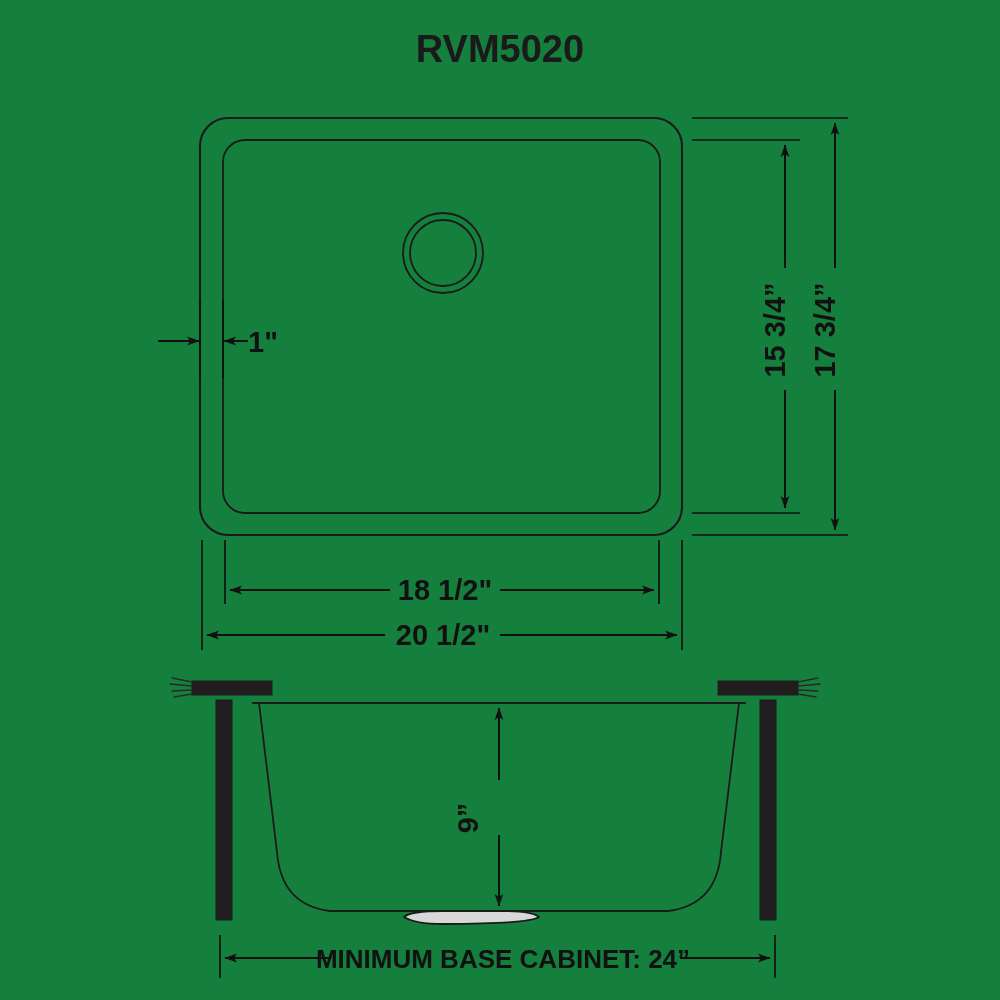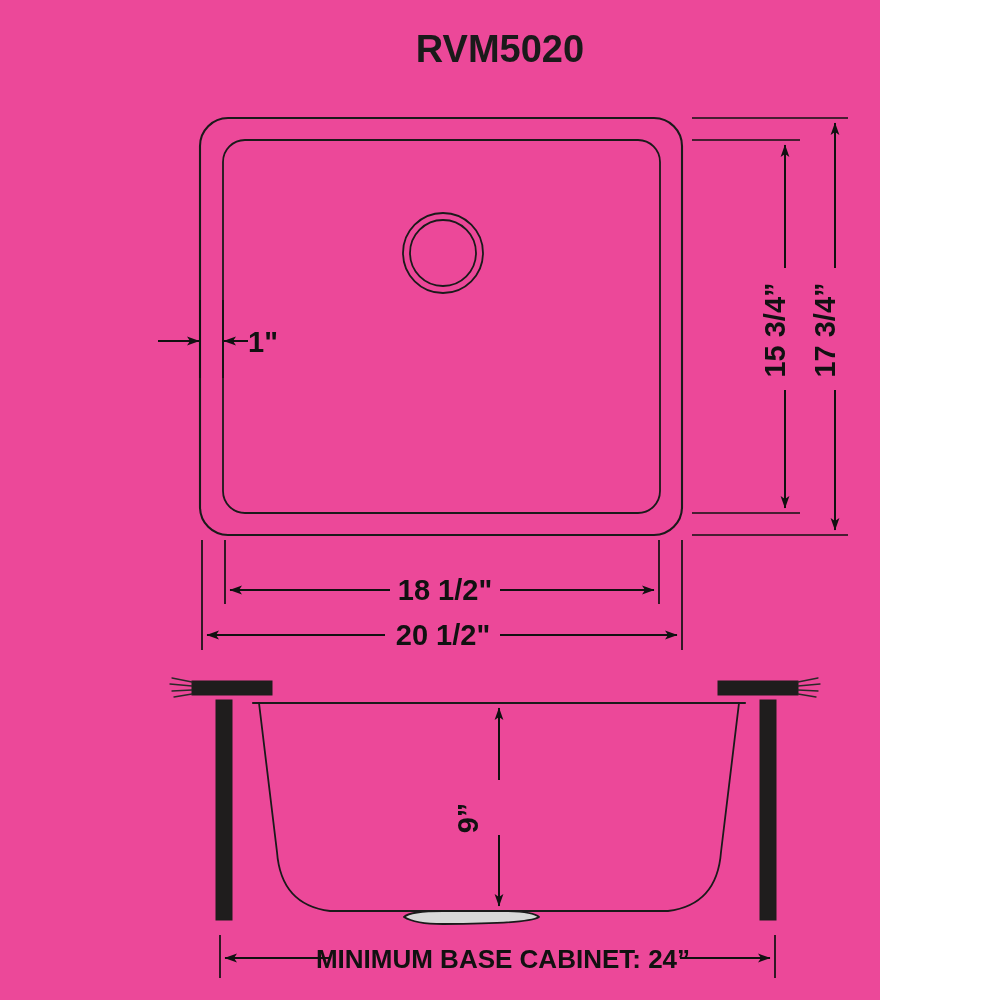--- a/index.html
+++ b/index.html
@@ -11,23 +11,23 @@
   body {
     width: 1000px;
     height: 1000px;
     font-family: "Liberation Sans", sans-serif;
     color: #1a1a1a;
     position: relative;
     overflow: hidden;
   }
   #sheet {
     position: relative;
-    width: 880px;
+    width: 1000px;
     height: 1000px;
-    background: #ec4899;
+    background: #15803d;
   }
   #drawing {
     position: absolute;
     left: 0;
     top: 0;
     width: 1000px;
     height: 1000px;
     display: block;
   }
   .dim-text {

